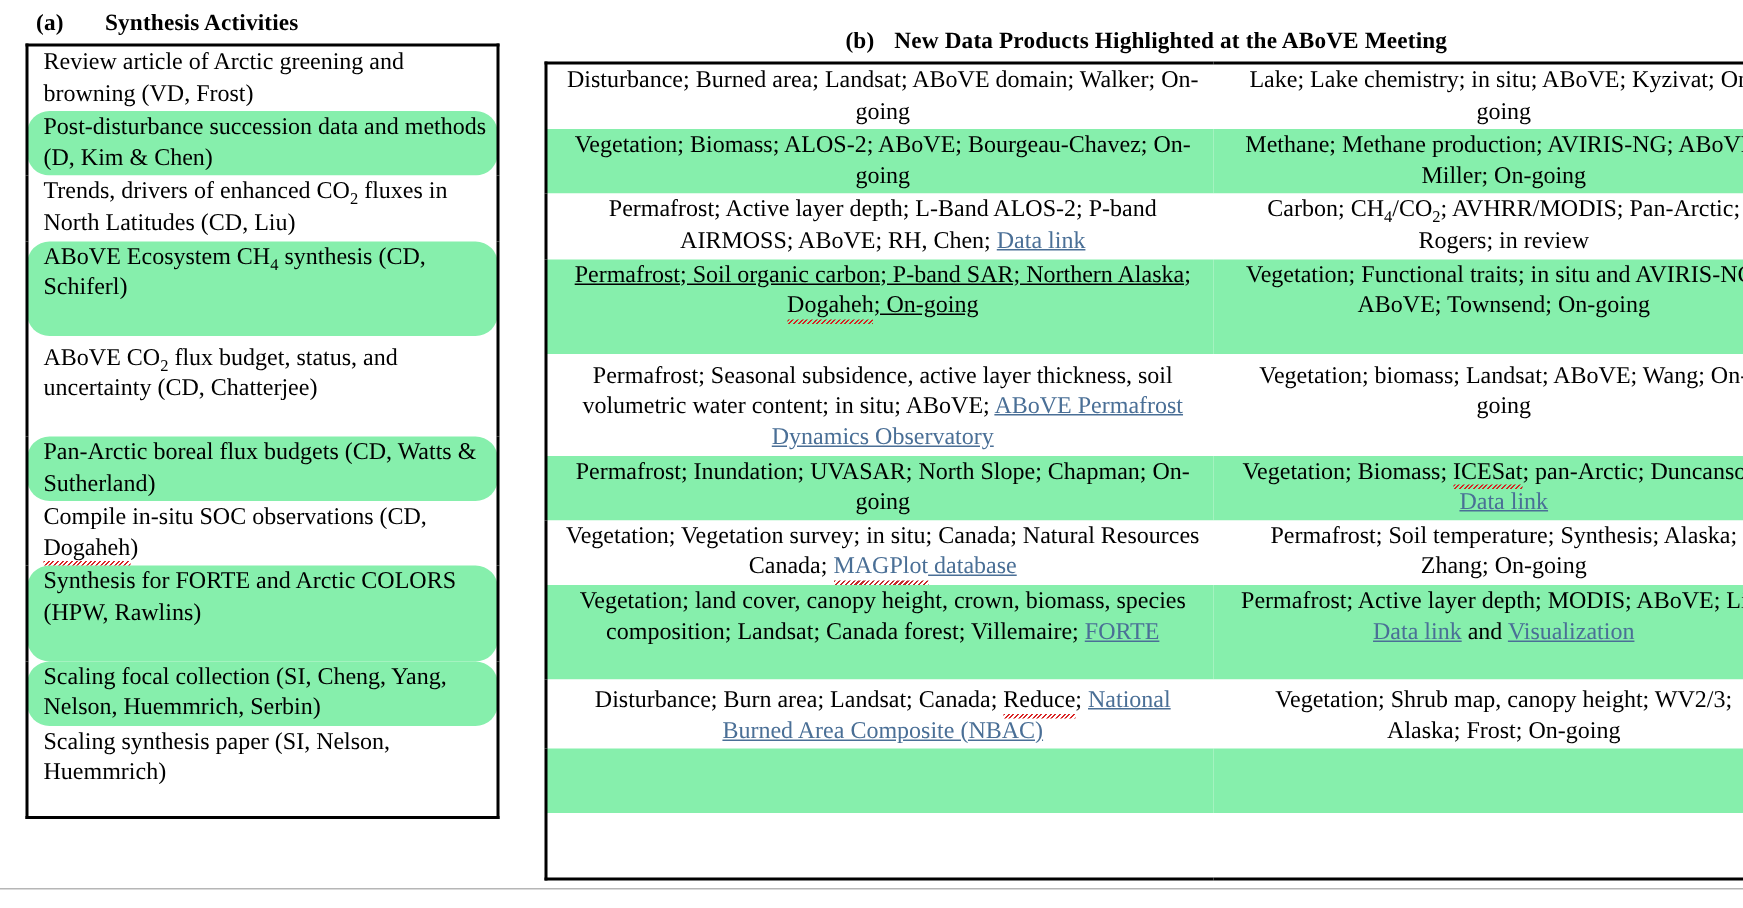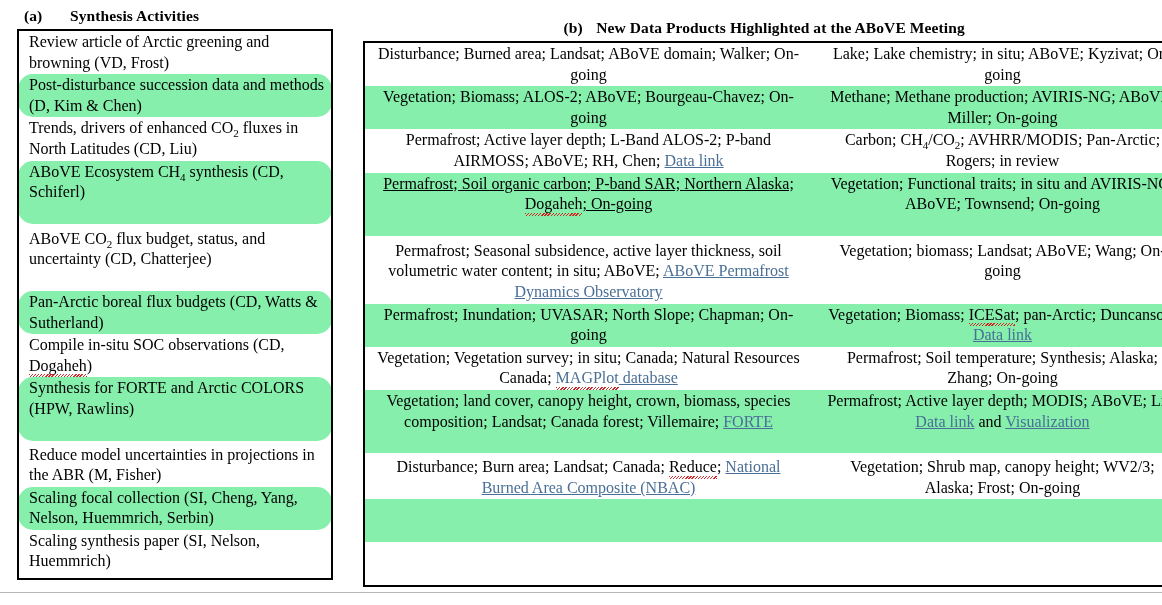--- a/index.html
+++ b/index.html
@@ -155,30 +155,27 @@
         </tr>
 
         <tr class="plain">
           <td>Compile in-situ SOC observations (CD, <span class="sp">Dogaheh</span>)</td>
         </tr>
 
         <tr class="shade">
           <td style="padding-bottom:21px;">Synthesis for FORTE and Arctic COLORS (HPW, Rawlins)</td>
         </tr>
 
-        <tr class="plain">
-          <td style="padding-top:4px;">Reduce model uncertainties in projections in the ABR (M, Fisher)</td>
-        </tr>
 
         <tr class="shade">
           <td>Scaling focal collection (SI, Cheng, Yang, Nelson, Huemmrich, Serbin)</td>
         </tr>
 
         <tr class="plain">
-          <td style="padding-bottom:6px;">Scaling synthesis paper (SI, Nelson, Huemmrich)</td>
+          <td style="padding-bottom:18px;">Scaling synthesis paper (SI, Nelson, Huemmrich)</td>
         </tr>
 
       </tbody>
     </table>
   </div>
 
   <div class="panel-b">
 
     <div class="panel-title">
       <span class="tag">(b)</span><span>New Data Products Highlighted at the ABoVE Meeting</span>

